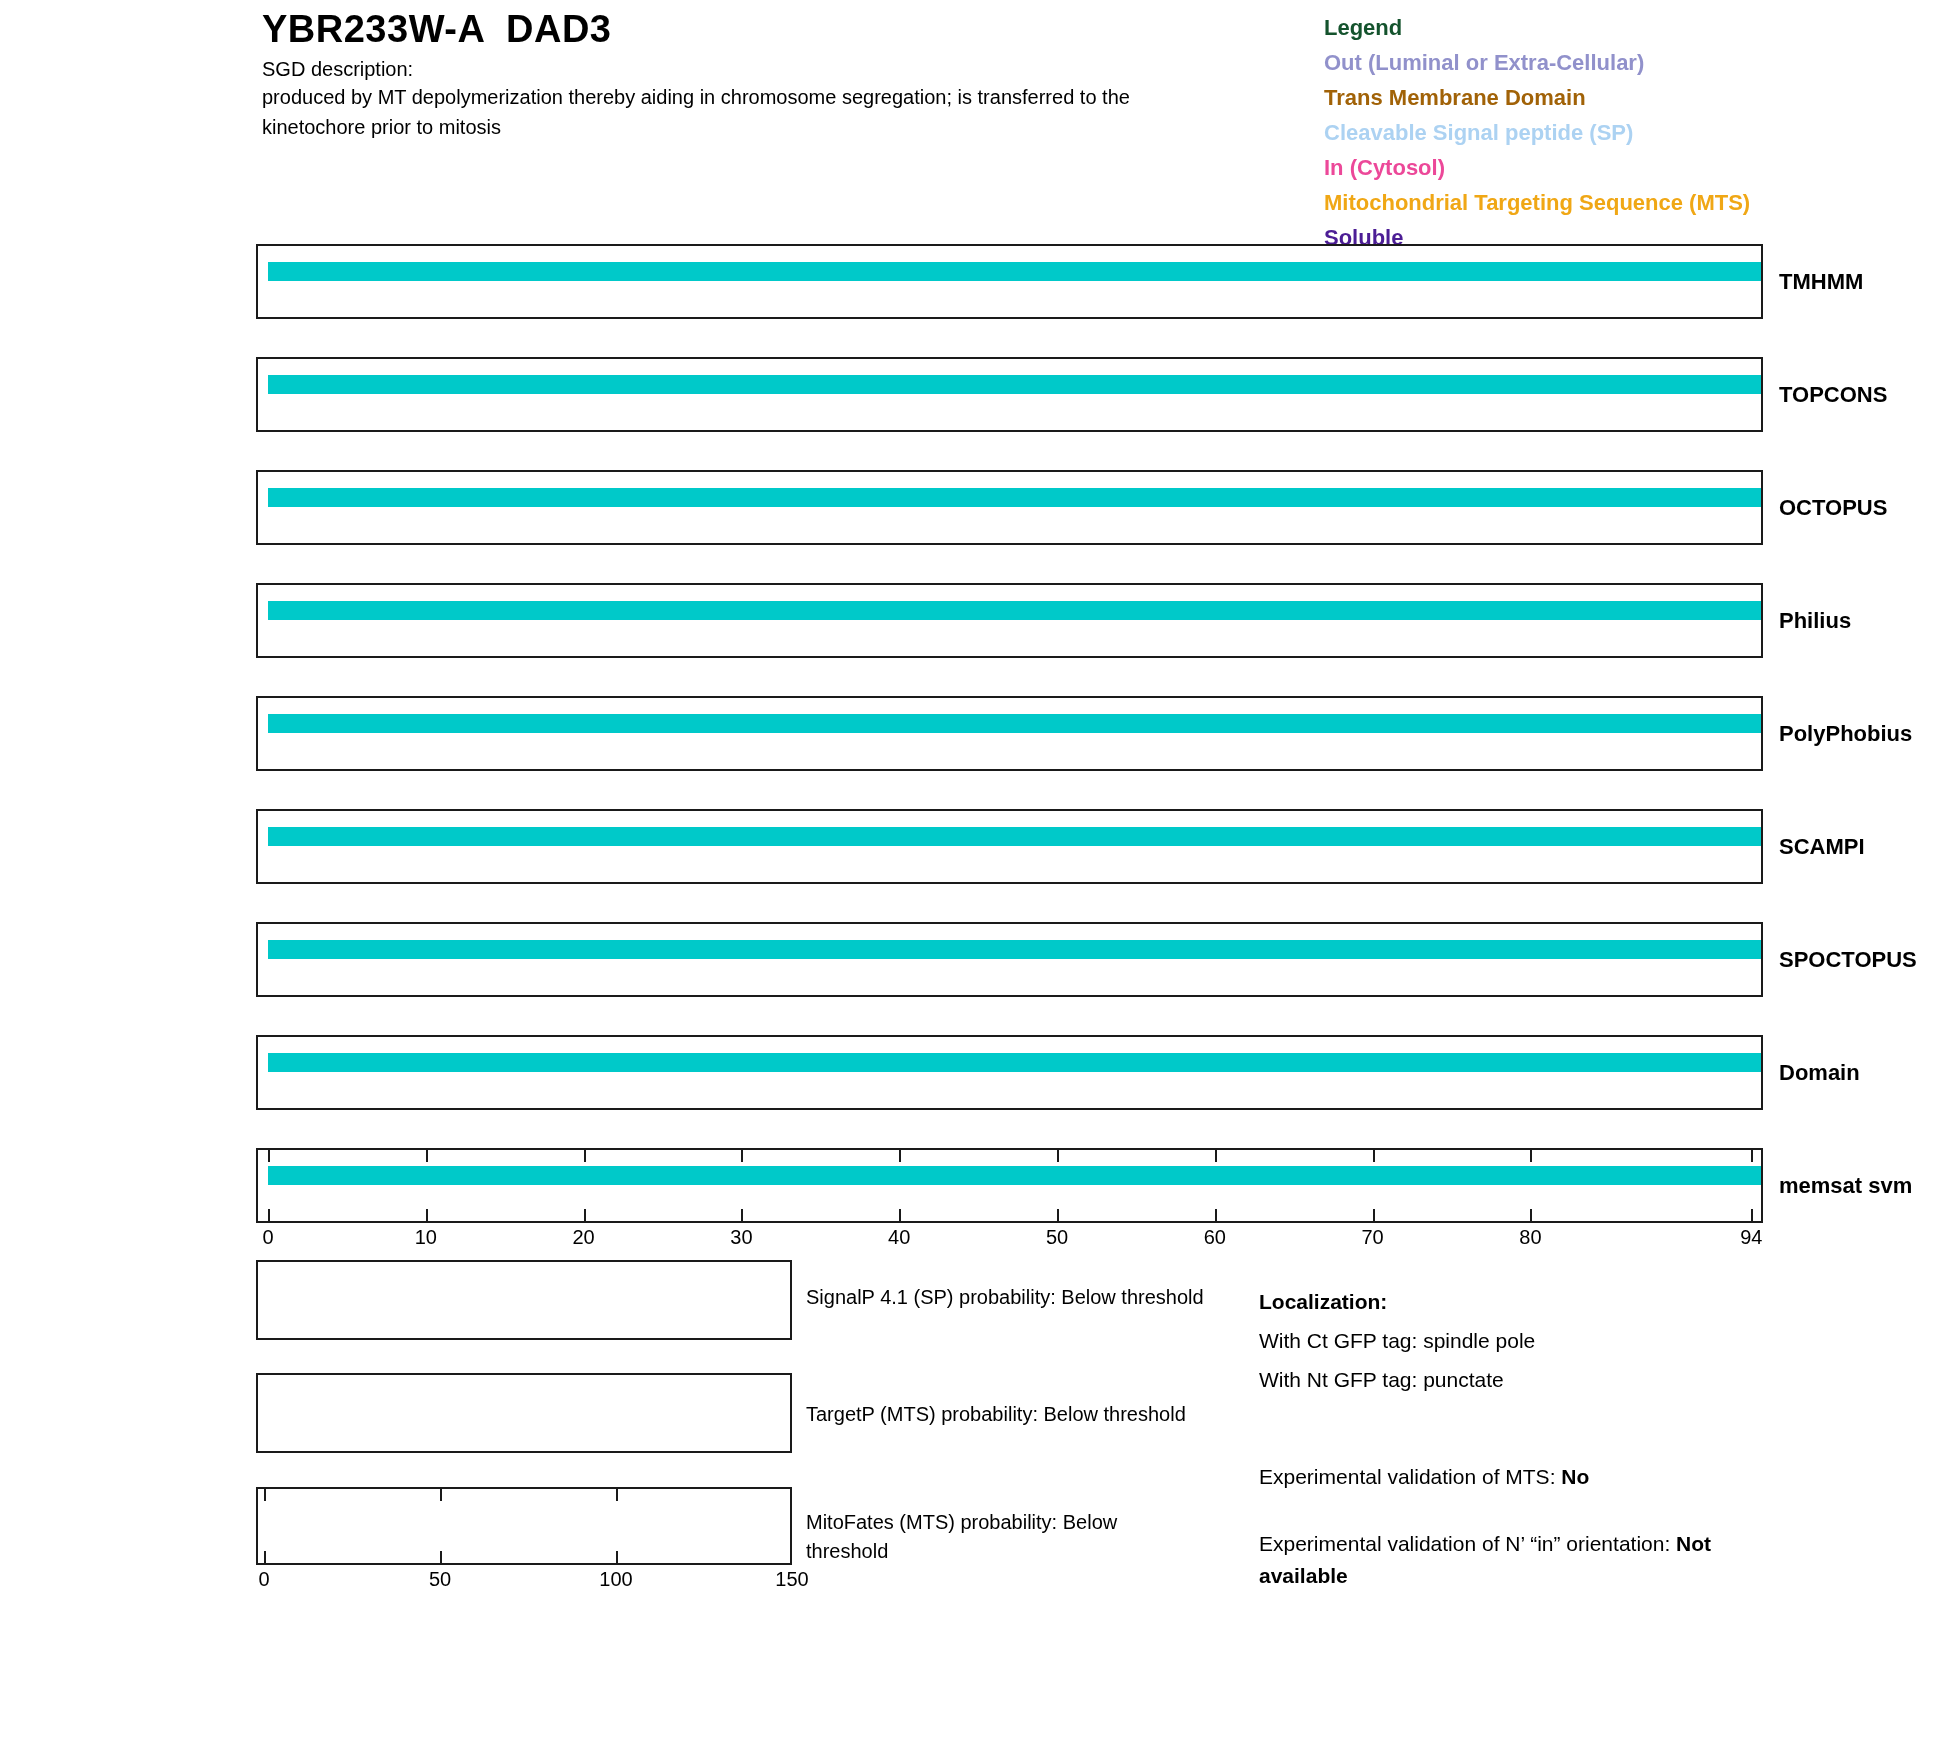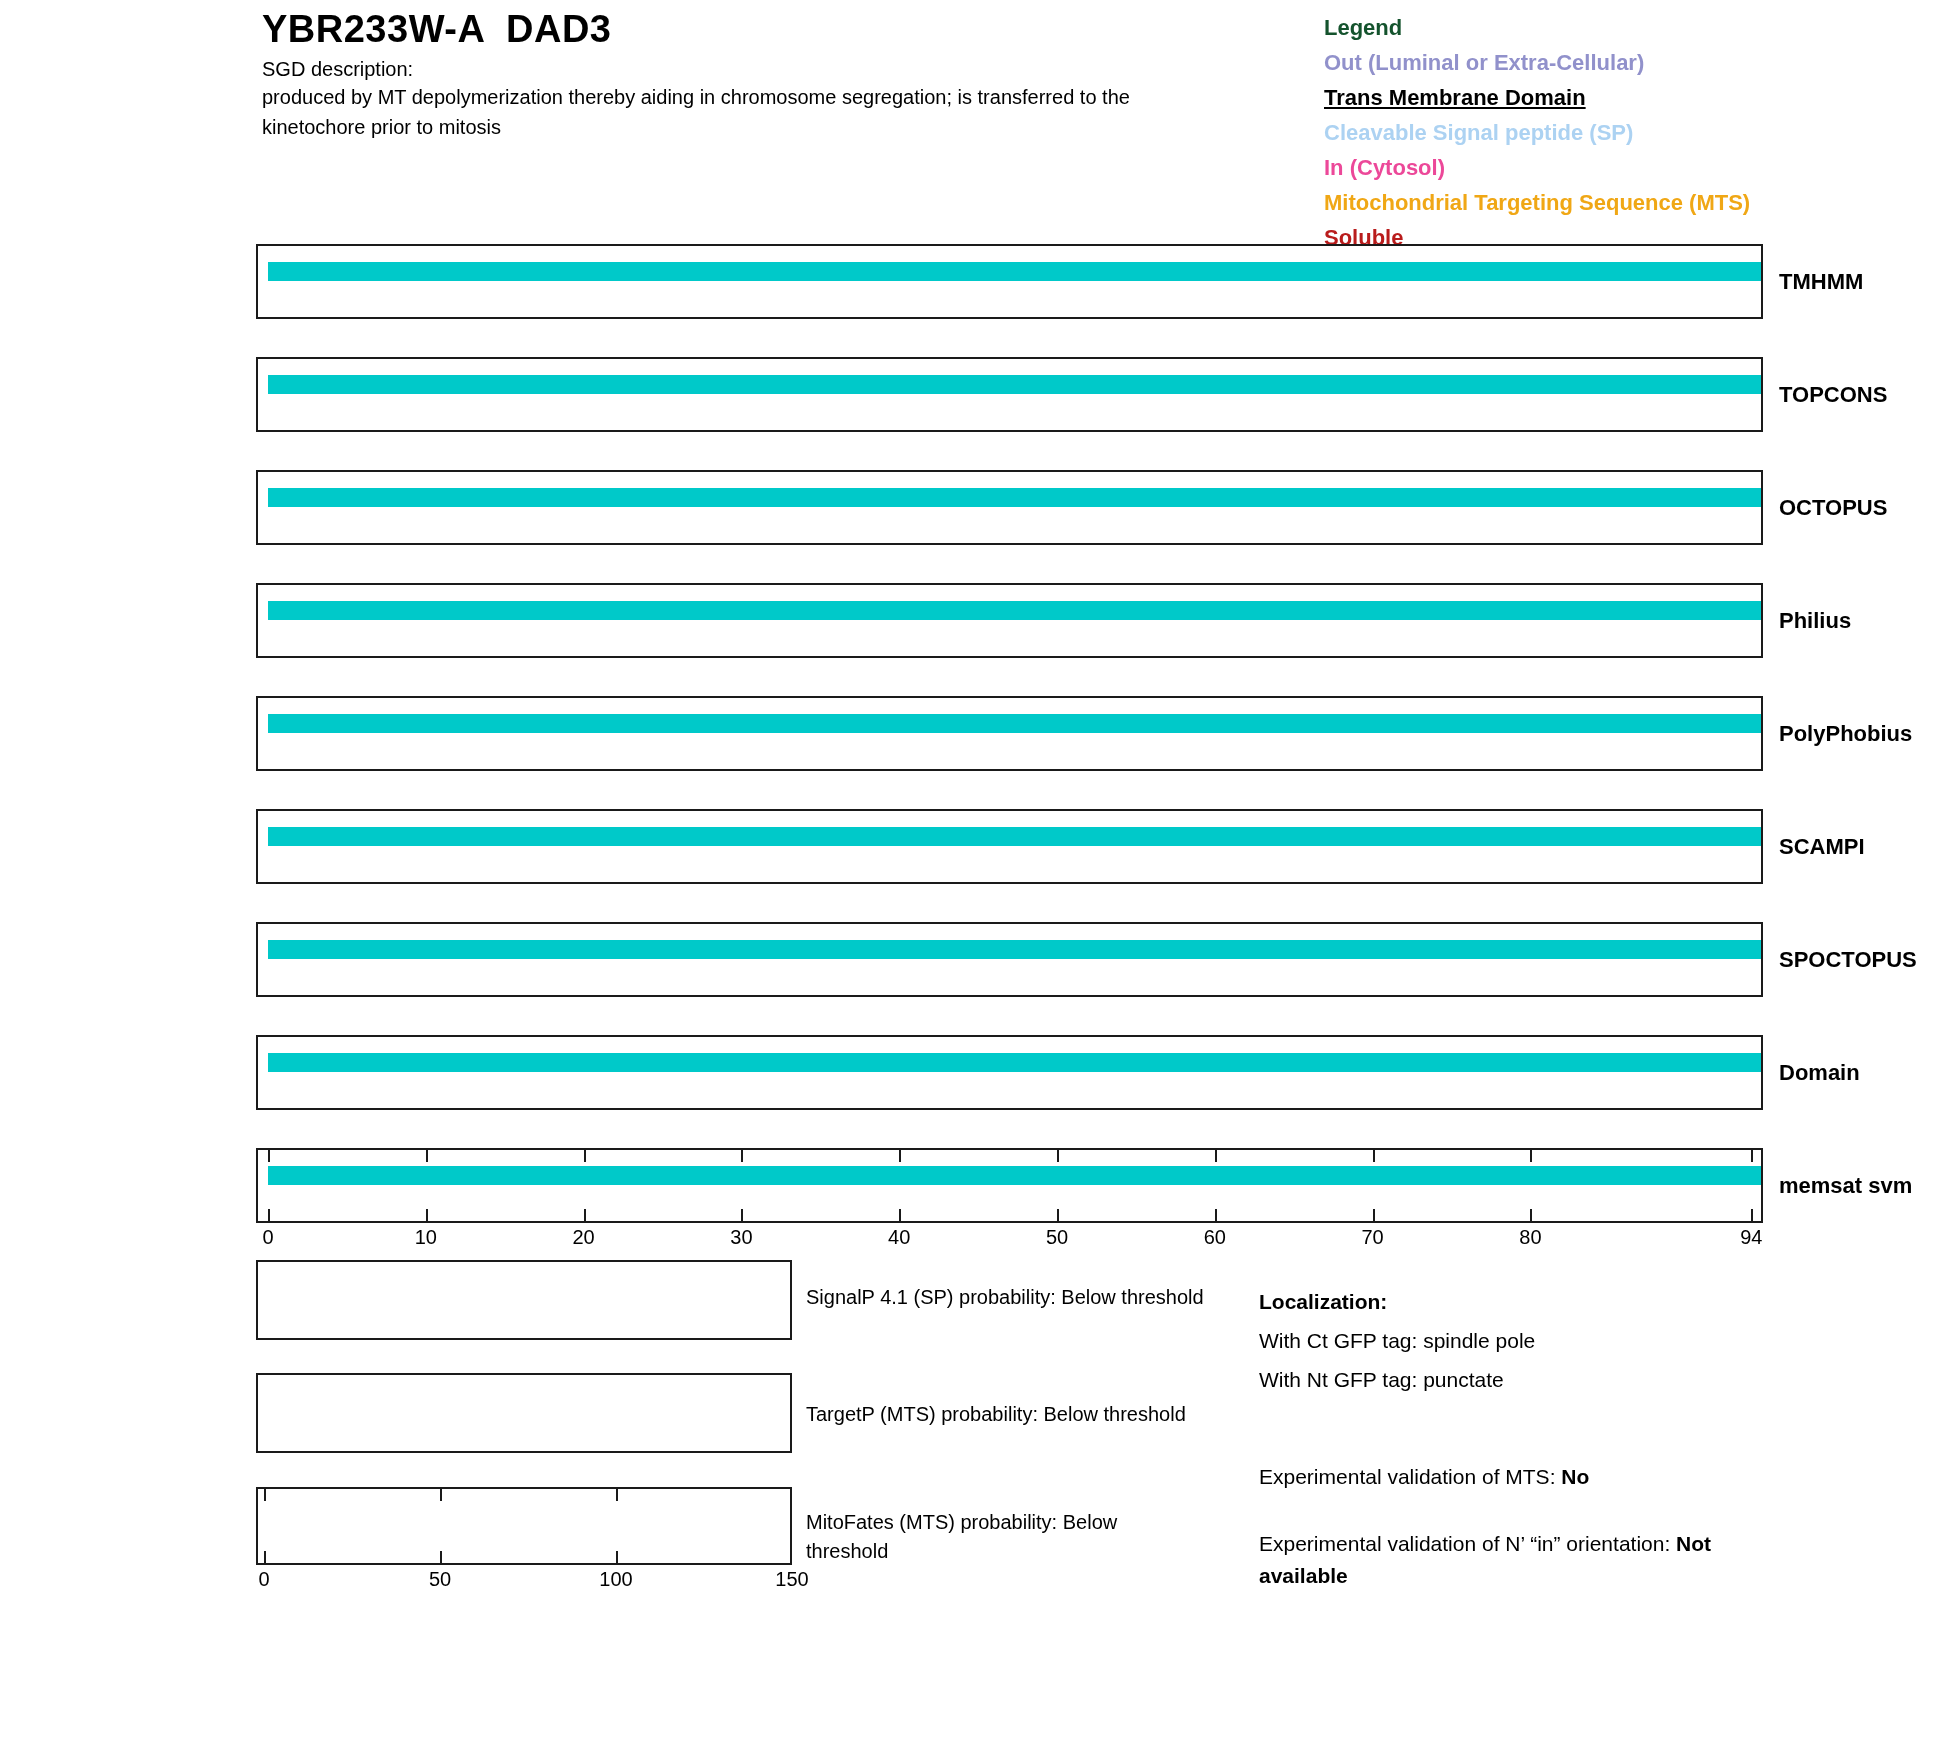--- a/index.html
+++ b/index.html
@@ -34,25 +34,25 @@
   <h1 class="title">YBR233W-A  DAD3</h1>
   <div class="sgd-label">SGD description:</div>
   <div class="sgd-desc">
     <div>produced by MT depolymerization thereby aiding in chromosome segregation; is transferred to the</div>
     <div>kinetochore prior to mitosis</div>
   </div>
 
   <div class="legend">
     <div class="legend-title">Legend</div>
     <div class="legend-item" style="color: rgb(145, 145, 203);">Out (Luminal or Extra-Cellular)</div>
-    <div class="legend-item" style="color: #000000; text-decoration: underline;">Trans Membrane Domain</div>
+    <div class="legend-item" style="color: #a16207;">Trans Membrane Domain</div>
     <div class="legend-item" style="color: rgb(172, 210, 242);">Cleavable Signal peptide (SP)</div>
     <div class="legend-item" style="color: #ec4899;">In (Cytosol)</div>
     <div class="legend-item" style="color: rgb(240, 167, 21);">Mitochondrial Targeting Sequence (MTS)</div>
-    <div class="legend-item" style="color: #b91c1c;">Soluble</div>
+    <div class="legend-item" style="color: #4c1d95;">Soluble</div>
   </div>
 
   <div class="track" style="top:244px">
     <div class="box track-box">
         <div class="track-bar" style="left: 10px; width: 1492.72px; background: rgb(0, 201, 201);"></div>
       </div>
     <div class="track-label">TMHMM</div>
   </div>
   <div class="track" style="top:357px">
     <div class="box track-box">

